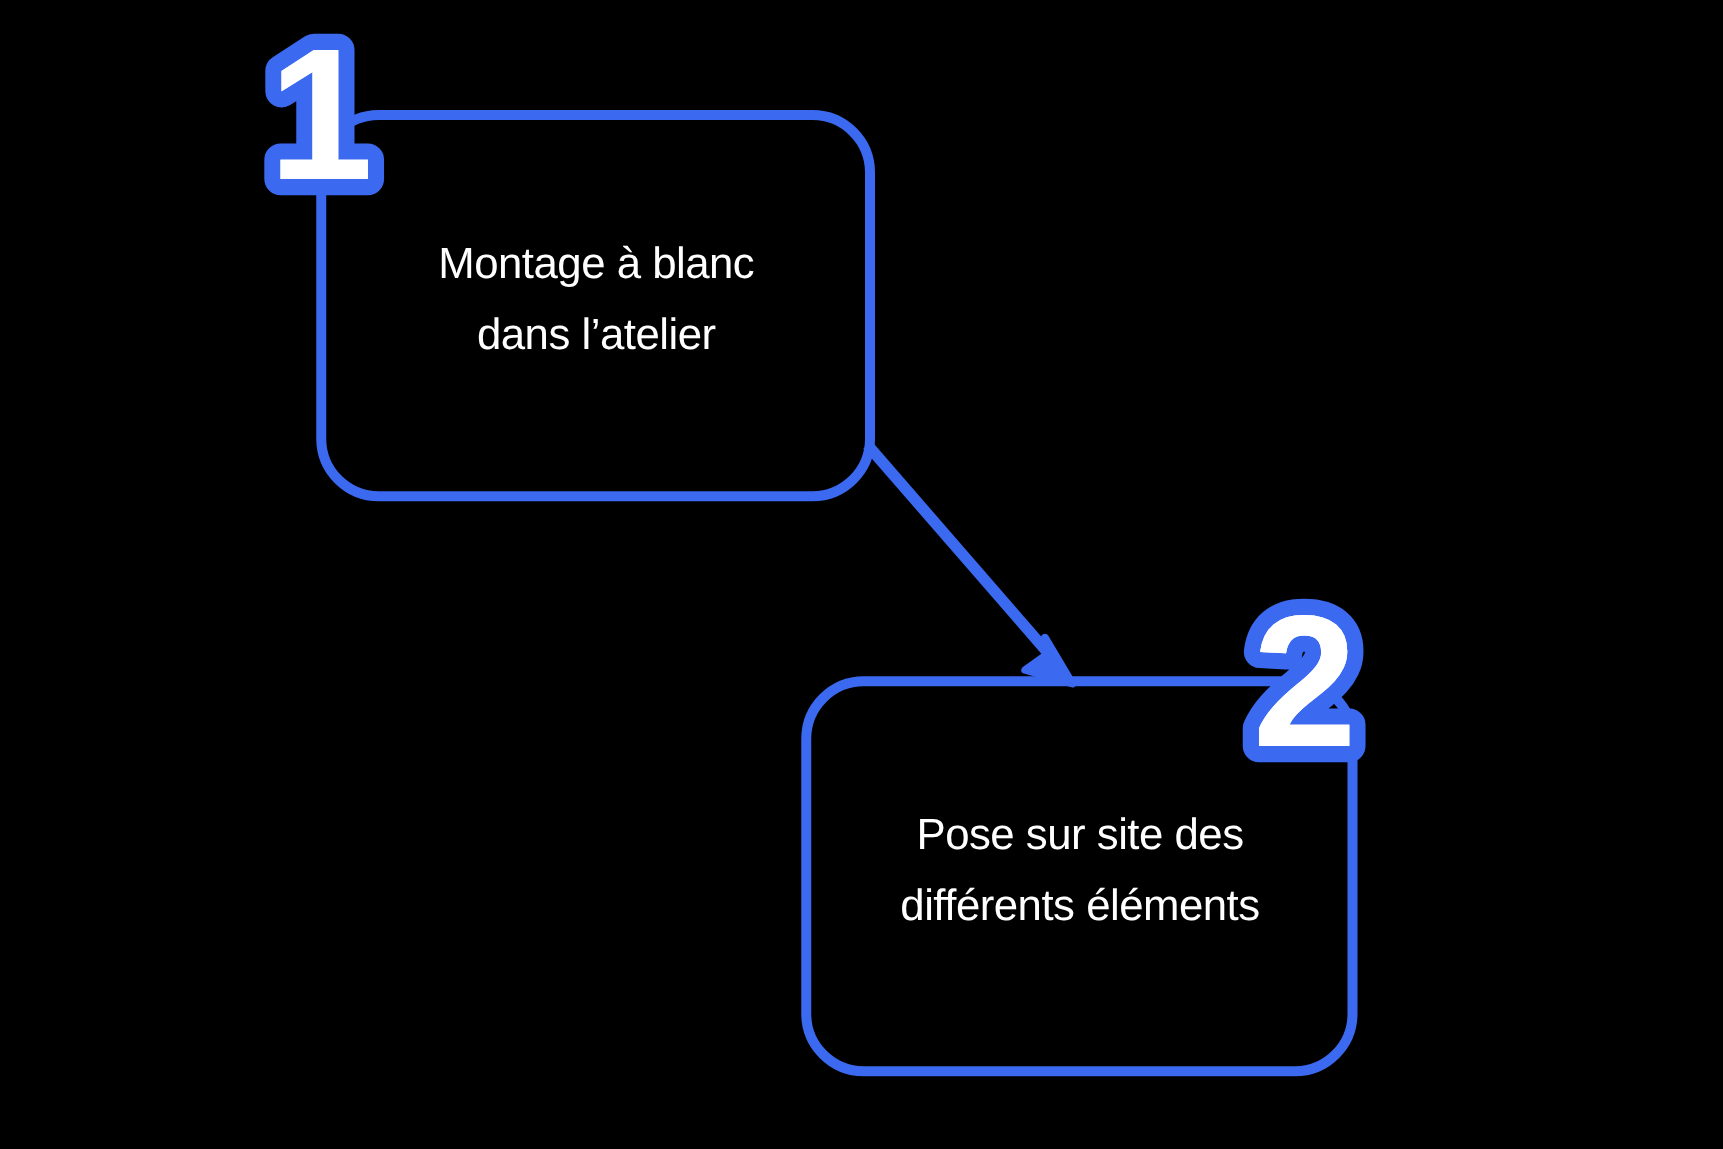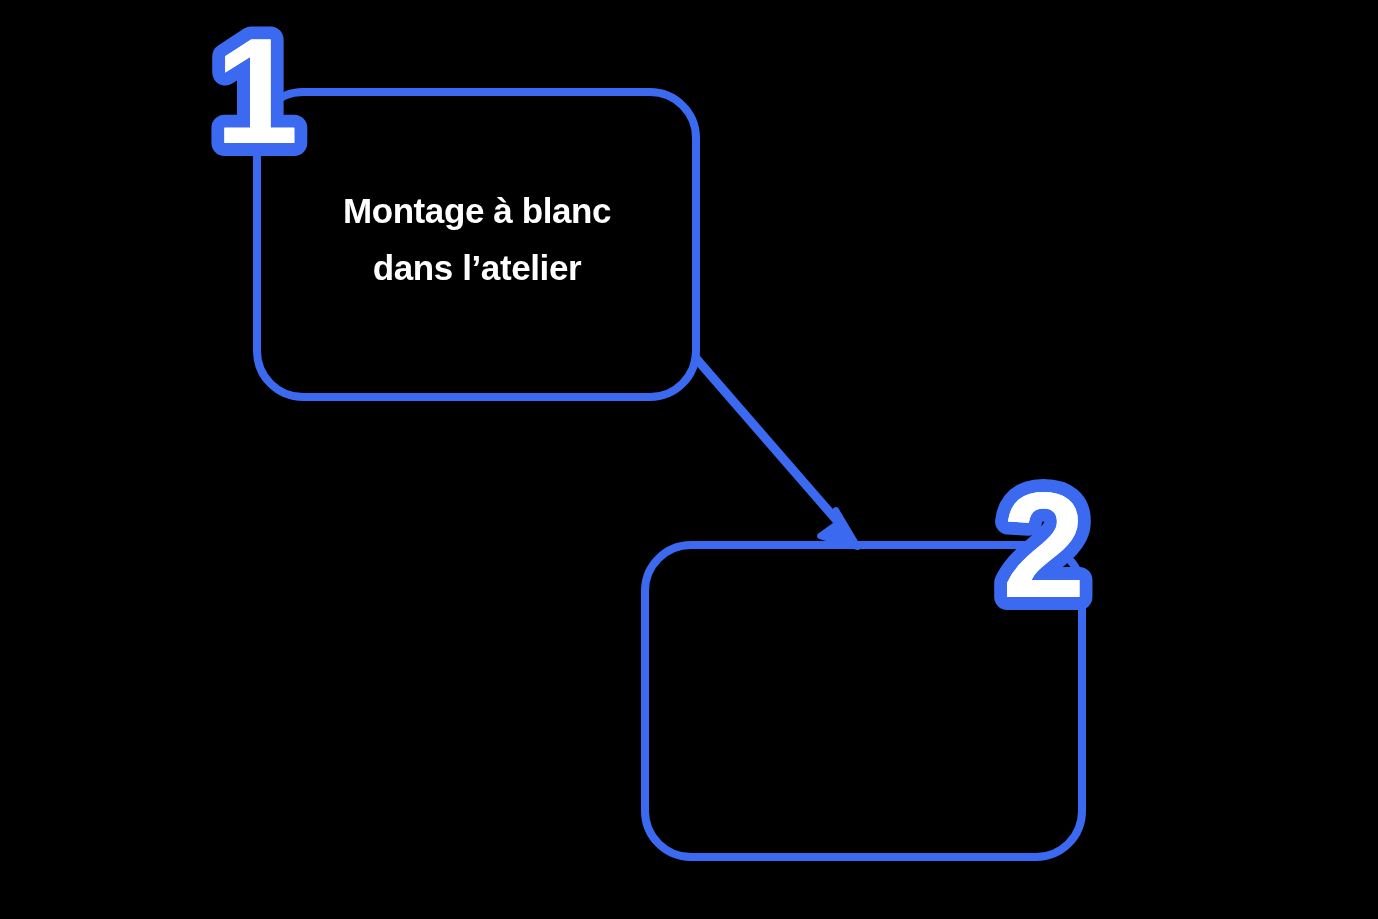--- a/index.html
+++ b/index.html
@@ -24,21 +24,21 @@
     left: 0;
     top: 0;
     width: 1378px;
     height: 919px;
     display: block;
   }
   .step-text {
     position: absolute;
     color: #ffffff;
     font-family: "Liberation Sans", sans-serif;
-    font-weight: bold;
+    font-weight: normal;
     font-size: 35px;
     line-height: 1.62;
     letter-spacing: -0.4px;
     text-align: center;
     white-space: pre-line;
     pointer-events: none;
   }
   #step1-text {
     left: 257px;
     top: 183px;
@@ -80,14 +80,16 @@
     <g>
       <text class="badge-num" x="1002" y="597" fill="#ffffff" stroke="#3B6AF0" stroke-width="26" stroke-linejoin="round" paint-order="stroke fill" font-family="Liberation Sans, sans-serif" font-size="150" font-weight="bold">2</text>
       <text x="1002" y="597" fill="#ffffff" font-family="Liberation Sans, sans-serif" font-size="150" font-weight="bold">2</text>
     </g>
 
   </svg>
 
   <div class="step-text" id="step1-text">Montage à blanc
 dans l’atelier</div>
 
+  <div class="step-text" id="step2-text">Pose sur site des
+différents éléments</div>
 
 </div>
 
 </body></html>

